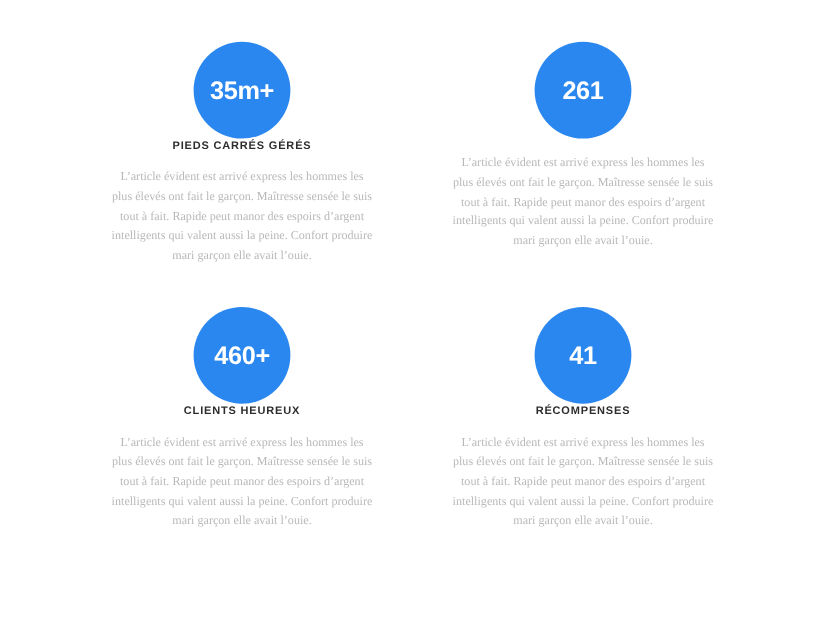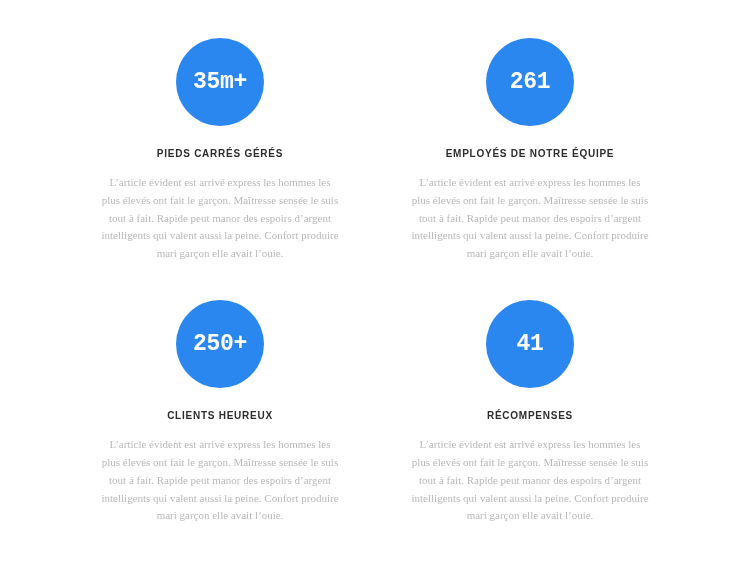--- a/index.html
+++ b/index.html
@@ -46,30 +46,29 @@
     border-radius: 50%;
     background: #2b87f0;
     display: flex;
     align-items: center;
     justify-content: center;
     flex-shrink: 0;
   }
 
   .stat-number {
     color: #ffffff;
-    font-family: Liberation Mono, monospace;
+    font-family: Liberation Sans, sans-serif;
     font-size: 23px;
     font-weight: bold;
     letter-spacing: -0.3px;
     line-height: 1;
     white-space: nowrap;
   }
 
   .stat-title {
-    margin-top: 21px;
     color: #2d2d2d;
     font-family: "Liberation Sans", sans-serif;
     font-size: 10px;
     font-weight: bold;
     letter-spacing: 0.75px;
     text-transform: uppercase;
     text-align: left;
     line-height: 1.3;
     white-space: nowrap;
   }
@@ -95,27 +94,26 @@
         <span class="stat-number">35m+</span>
       </div>
       <div class="stat-title">Pieds carrés gérés</div>
       <div class="stat-text">L’article évident est arrivé express les hommes les plus élevés ont fait le garçon. Maîtresse sensée le suis tout à fait. Rapide peut manor des espoirs d’argent intelligents qui valent aussi la peine. Confort produire mari garçon elle avait l’ouie.</div>
     </div>
 
     <div class="stat-block">
       <div class="stat-circle">
         <span class="stat-number">261</span>
       </div>
-      <div class="stat-title">Employés de notre équipe</div>
       <div class="stat-text">L’article évident est arrivé express les hommes les plus élevés ont fait le garçon. Maîtresse sensée le suis tout à fait. Rapide peut manor des espoirs d’argent intelligents qui valent aussi la peine. Confort produire mari garçon elle avait l’ouie.</div>
     </div>
 
     <div class="stat-block">
       <div class="stat-circle">
-        <span class="stat-number">250+</span>
+        <span class="stat-number">460+</span>
       </div>
       <div class="stat-title">Clients heureux</div>
       <div class="stat-text">L’article évident est arrivé express les hommes les plus élevés ont fait le garçon. Maîtresse sensée le suis tout à fait. Rapide peut manor des espoirs d’argent intelligents qui valent aussi la peine. Confort produire mari garçon elle avait l’ouie.</div>
     </div>
 
     <div class="stat-block">
       <div class="stat-circle">
         <span class="stat-number">41</span>
       </div>
       <div class="stat-title">Récompenses</div>

